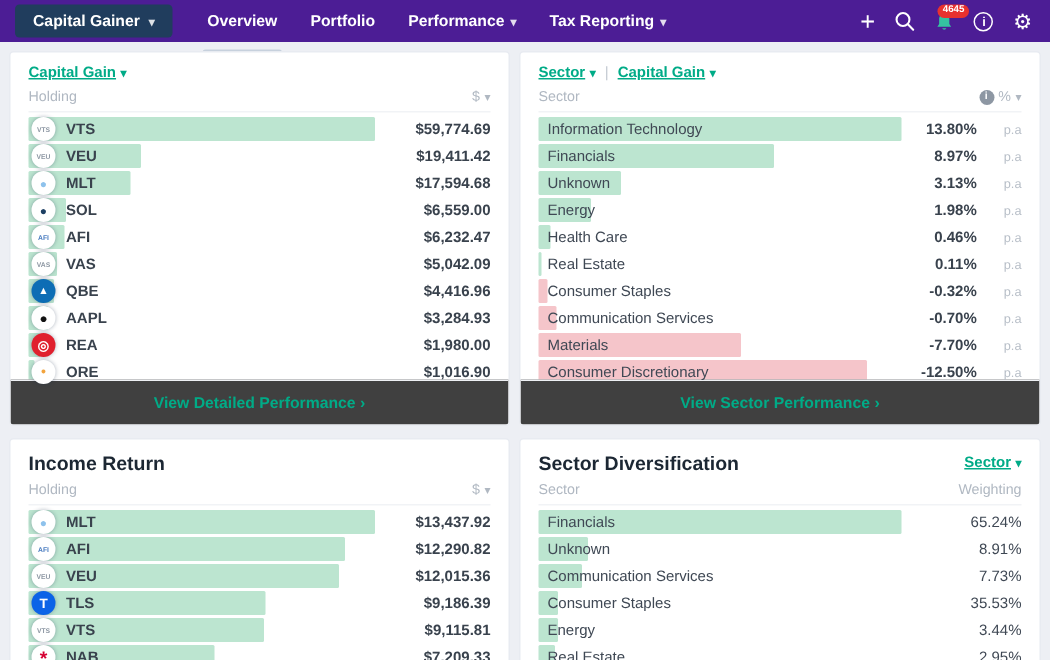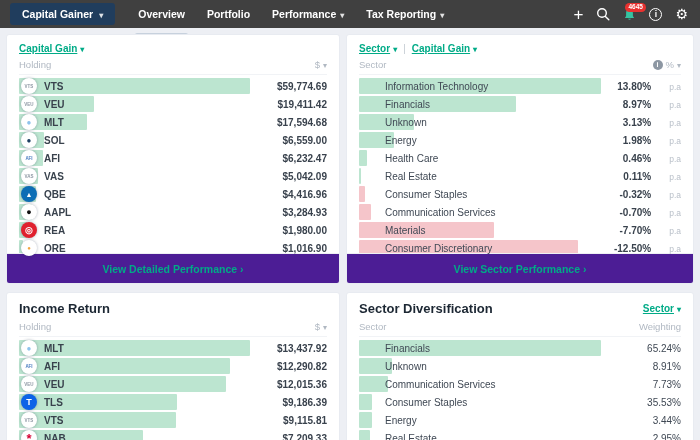--- a/index.html
+++ b/index.html
@@ -1,20 +1,20 @@
 <!DOCTYPE html>
 <html><head>
 <meta charset="utf-8">
 <style>
   * { margin:0; padding:0; box-sizing:border-box; }
   html,body { width:700px; height:440px; overflow:hidden; }
   body { background:#edeff4; font-family:"Liberation Sans", sans-serif; }
 
   
-  .nav { height:28px; background:#404040; display:flex; align-items:center; padding:0 10px; }
+  .nav { height:28px; background:#4c1d95; display:flex; align-items:center; padding:0 10px; }
   .pf-btn { background:#203d5d; color:#fff; font-weight:700; font-size:10.5px;
             padding:5px 12px; border-radius:3px; display:flex; align-items:center; gap:6px; cursor:pointer; }
   .tabs { display:flex; height:44px; margin-left:12px; }
   .tab { color:#fff; font-weight:700; font-size:10.5px; padding:0 11px; display:flex;
          align-items:center; gap:4px; position:relative; height:100%; cursor:pointer; }
   .tab.active::after { content:""; position:absolute; left:8px; right:8px; bottom:0; height:3px;
                        background:#c7d1dd; border-radius:2px 2px 0 0; }
   .caret::after { content:"▾"; font-size:8px; color:rgba(255,255,255,.85); }
   .nav-right { margin-left:auto; display:flex; align-items:center; gap:13px; padding-right:2px; }
   .nico { color:#fff; display:flex; align-items:center; justify-content:center; cursor:pointer; position:relative; }
@@ -47,28 +47,28 @@
   .col-info::after { content:"i"; }
 
   .rows { margin-top:2px; }
   .hrow { position:relative; height:18px; display:flex; align-items:center; cursor:pointer; }
   .bar { position:absolute; left:0; top:1px; bottom:1px; border-radius:1px; background:#bce5d0; }
   .bar.neg { background:#f5c5ca; }
   .hicon { width:16px; height:16px; border-radius:50%; background:#fff; flex:none;
            box-shadow:0 0 3px rgba(20,40,70,.35); display:flex; align-items:center; justify-content:center;
            font-weight:700; margin-left:2px; z-index:1; overflow:hidden; }
   .hlabel { font-size:10px; font-weight:700; color:#39424d; margin-left:7px; z-index:1; }
-  .hlabel.pad { margin-left:26px; }
+  .hlabel.pad { margin-left:6px; }
   .hvalue { margin-left:auto; font-size:10px; font-weight:700; color:#39424d; z-index:1; white-space:nowrap; }
   .pa { color:#b8bfc8; font-weight:400; font-size:8.5px; margin-left:18px; }
   .sector .hlabel { font-weight:400; color:#3f4854; }
   .secdiv .hvalue { font-weight:400; color:#3f4854; }
 
   .pfoot { position:absolute; left:0; right:0; bottom:0; height:30px; border-top:1px solid #eef0f4;
-           display:flex; align-items:center; justify-content:center; background:#4c1d95;margin-top:46px; }
+           display:flex; align-items:center; justify-content:center; background:#404040;margin-top:46px; }
   .flink { color:#00ab87; font-weight:700; font-size:10.5px; cursor:pointer; }
   .flink::after { content:" ›"; font-weight:700; }
 </style>
 </head>
 <body>
 
 <div class="nav">
   <div class="pf-btn">
     <span>Capital Gainer</span>
     <span class="caret"></span>

